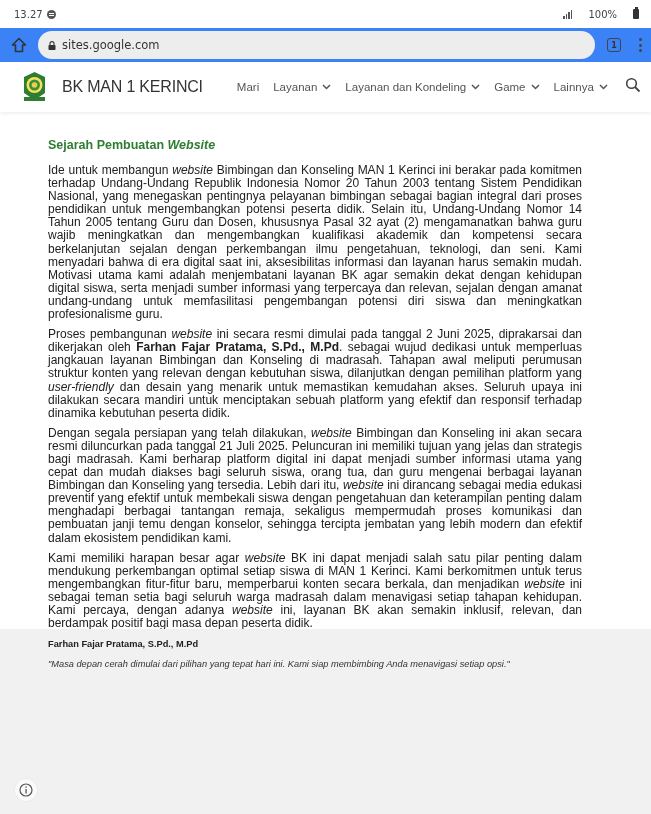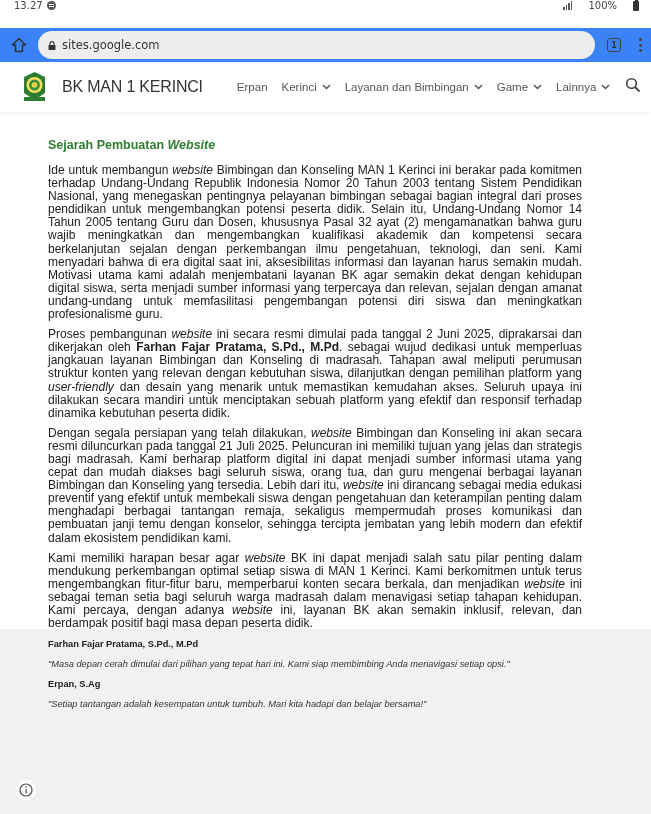--- a/index.html
+++ b/index.html
@@ -1,20 +1,20 @@
 <!DOCTYPE html>
 <html><head>
   <meta charset="utf-8">
   <style>
     * { box-sizing: border-box; margin: 0; padding: 0; }
     html, body { width: 651px; height: 814px; overflow: hidden; background: #ffffff; }
     body { font-family: "DejaVu Sans", "Liberation Sans", sans-serif; color: #212121; position: relative; }
 
     
-    .statusbar { position: absolute; top: 0; left: 0; width: 651px; height: 28px; background: #fff; display: flex; align-items: flex-start; justify-content: space-between; padding: 0 12px 0 14px; font-size: 10px; color: #444; }
+    .statusbar { position: absolute; top: 0; left: 0; width: 651px; height: 28px; background: #fff; display: flex; align-items: center; justify-content: space-between; padding: 0 12px 0 14px; font-size: 10px; color: #444; }
     .statusbar .left { display: flex; align-items: center; gap: 4px; }
     .statusbar .dot { width: 9px; height: 9px; border-radius: 50%; background: #555; display: inline-block; position: relative; }
     .statusbar .dot::after { content: ""; position: absolute; left: 2px; top: 3px; width: 5px; height: 1px; background: #fff; box-shadow: 0 2px 0 #fff; }
     .statusbar .right { display: flex; align-items: center; gap: 16px; }
     .signal { display: inline-flex; align-items: flex-end; gap: 1px; height: 9px; }
     .signal i { display: block; width: 1.5px; background: #555; }
     .battery { width: 6px; height: 10px; background: #333; border-radius: 1px; position: relative; }
     .battery::before { content: ""; position: absolute; top: -2px; left: 1.5px; width: 3px; height: 2px; background: #333; }
 
     
@@ -98,30 +98,30 @@
   <svg class="logo" viewBox="0 0 27 32">
     <path d="M13.5 1 L24 6 L24 22 L13.5 29 L3 22 L3 6 Z" fill="#2e7d32"></path>
     <circle cx="13.5" cy="14" r="8" fill="#f7e15a"></circle>
     <circle cx="13.5" cy="14" r="5.5" fill="#3b8f3e"></circle>
     <circle cx="13.5" cy="14" r="2.8" fill="#e9d24a"></circle>
     <rect x="3" y="26" width="21" height="4" fill="#2e7d32"></rect>
   </svg>
   <span class="sitetitle">BK MAN 1 KERINCI</span>
   <nav class="nav">
     <div class="nav-item">
-        <span>Erpan</span>
+        <span>Mari</span>
       </div>
     <div class="nav-item">
-        <span>Kerinci</span>
+        <span>Layanan</span>
         <svg class="chev" viewBox="0 0 9 6">
           <path d="M1 1 L4.5 4.5 L8 1" fill="none" stroke="#555" stroke-width="1.5"></path>
         </svg>
       </div>
     <div class="nav-item">
-        <span>Layanan dan Bimbingan</span>
+        <span>Layanan dan Kondeling</span>
         <svg class="chev" viewBox="0 0 9 6">
           <path d="M1 1 L4.5 4.5 L8 1" fill="none" stroke="#555" stroke-width="1.5"></path>
         </svg>
       </div>
     <div class="nav-item">
         <span>Game</span>
         <svg class="chev" viewBox="0 0 9 6">
           <path d="M1 1 L4.5 4.5 L8 1" fill="none" stroke="#555" stroke-width="1.5"></path>
         </svg>
       </div>
@@ -153,24 +153,20 @@
   </div>
 </div>
 
 <div class="gray-section">
   <div class="section">
 
     <div>
       <div class="person-name">Farhan Fajar Pratama, S.Pd., M.Pd</div>
       <div class="quote">"Masa depan cerah dimulai dari pilihan yang tepat hari ini. Kami siap membimbing Anda menavigasi setiap opsi."</div>
     </div>
-    <div>
-      <div class="person-name">Erpan, S.Ag</div>
-      <div class="quote">"Setiap tantangan adalah kesempatan untuk tumbuh. Mari kita hadapi dan belajar bersama!"</div>
-    </div>
     <div class="cut-line">&nbsp;</div>
   </div>
 </div>
 
 <div class="info-fab">
   <svg width="14" height="14" viewBox="0 0 14 14">
       <circle cx="7" cy="7" r="6" fill="none" stroke="#555" stroke-width="1.2"></circle>
       <rect x="6.4" y="6" width="1.3" height="4.5" fill="#555"></rect>
       <circle cx="7.05" cy="4.1" r="0.8" fill="#555"></circle>
     </svg>

